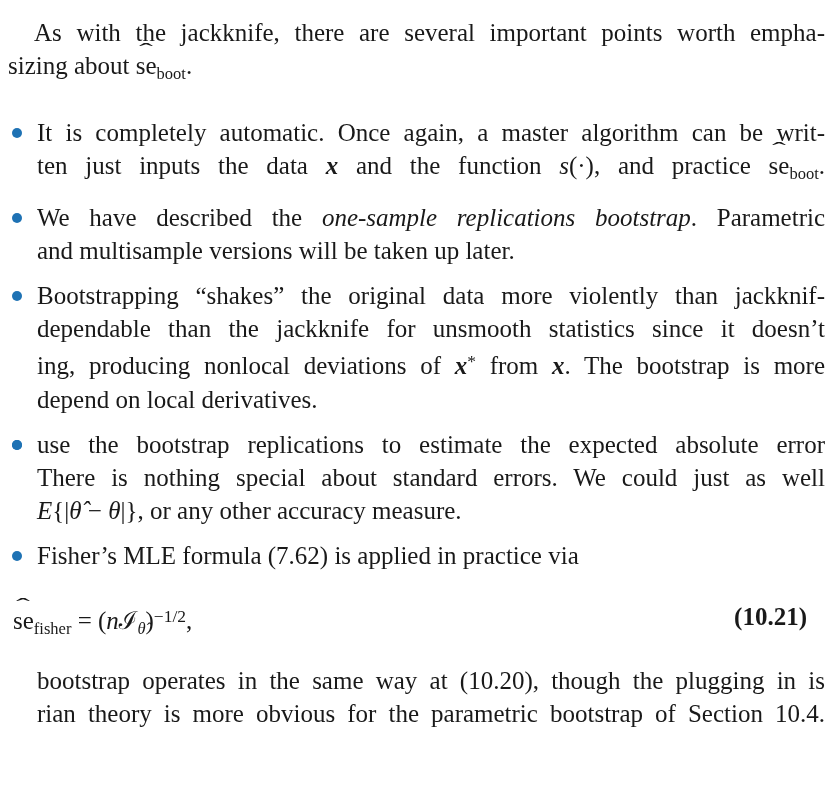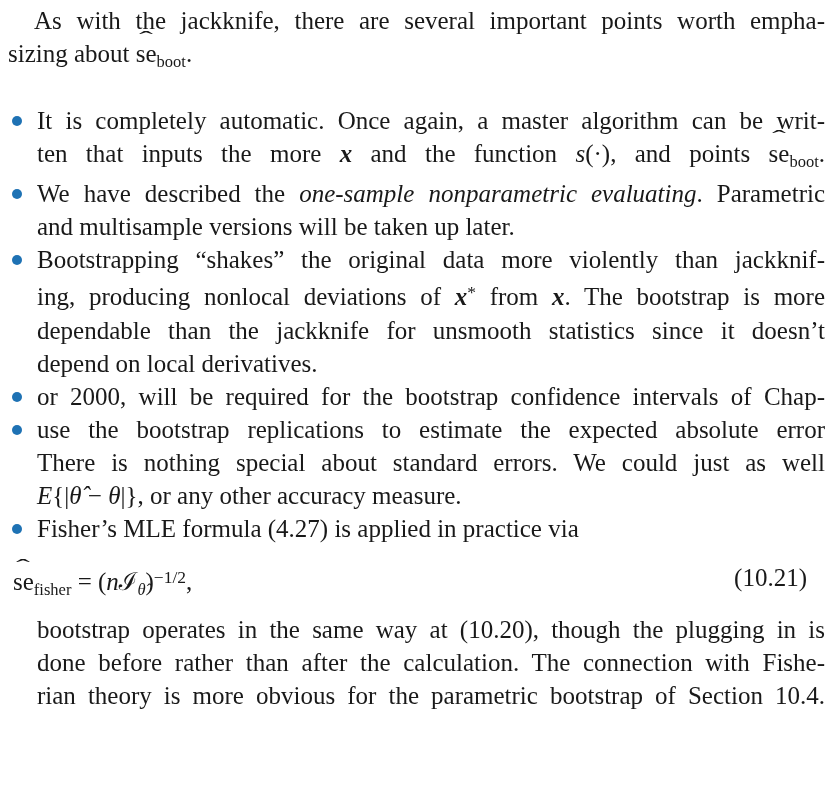--- a/index.html
+++ b/index.html
@@ -9,21 +9,21 @@
     --dagger-color:#3579bd;
   }
   html,body{margin:0;padding:0;}
   body{
     width:834px;height:802px;overflow:hidden;
     background:var(--bg);color:var(--fg);
     font-family:"Liberation Serif","DejaVu Serif",serif;
     font-size:25px;
   }
   .page{padding:4px 9px 0 8px;}
-  .block{position:relative;}
+  .block{position:relative;margin-top:12px;}
   .block.para{margin-bottom:26px;}
   .block.bullet{padding-left:29px;}
   .block.cont{padding-left:29px;}
   .line{
     line-height:33px;
     text-align:justify;
     text-align-last:justify;
     white-space:normal;
   }
   .line.left{text-align:right;text-align-last:left;}
@@ -43,63 +43,61 @@
   .s-hat{position:relative;display:inline-block;}
   .s-hat::before{
     content:"\02C6";
     position:absolute;left:50%;top:-0.42em;
     transform:translateX(-50%) scaleX(2.1);
     font-size:0.8em;line-height:1;font-style:normal;
   }
   
   .block.equation{height:68px;}
   .eq-body{position:absolute;left:5px;right:0;top:16px;text-align:left;line-height:33px;}
-  .eq-number{position:absolute;right:18px;top:16px;line-height:33px;}
+  .eq-number{position:absolute;right:18px;top:16px;line-height:33px;font-weight:bold;}
 </style>
 </head>
 <body>
 
 <div class="page">
     <div class="block para">
       <div class="line indent"><span>As with the jackknife, there are several important points worth empha-</span></div>
       <div class="line left"><span>sizing about </span><span class="s-hat">se</span><span class="s-sub">boot</span><span>.</span></div>
     </div>
     <div class="block bullet">
       <span class="dot"></span>
       <div class="line"><span>It is completely automatic. Once again, a master algorithm can be writ-</span></div>
-      <div class="line"><span>ten that inputs the more </span><span class="s-bi">x</span><span> and the function </span><span class="s-i">s</span><span>(·), and points </span><span class="s-hat">se</span><span class="s-sub">boot</span><span>.</span></div>
+      <div class="line"><span>ten just inputs the data </span><span class="s-bi">x</span><span> and the function </span><span class="s-i">s</span><span>(·), and practice </span><span class="s-hat">se</span><span class="s-sub">boot</span><span>.</span></div>
     </div>
     <div class="block bullet">
       <span class="dot"></span>
-      <div class="line"><span>We have described the </span><span class="s-i">one-sample nonparametric evaluating</span><span>. Parametric</span></div>
+      <div class="line"><span>We have described the </span><span class="s-i">one-sample replications bootstrap</span><span>. Parametric</span></div>
       <div class="line left"><span>and multisample versions will be taken up later.</span></div>
     </div>
     <div class="block bullet">
       <span class="dot"></span>
       <div class="line"><span>Bootstrapping “shakes” the original data more violently than jackknif-</span></div>
+      <div class="line"><span>dependable than the jackknife for unsmooth statistics since it doesn’t</span></div>
       <div class="line"><span>ing, producing nonlocal deviations of </span><span class="s-bi">x</span><span class="s-sup">*</span><span> from </span><span class="s-bi">x</span><span>. The bootstrap is more</span></div>
-      <div class="line"><span>dependable than the jackknife for unsmooth statistics since it doesn’t</span></div>
       <div class="line left"><span>depend on local derivatives.</span></div>
     </div>
     <div class="block bullet">
       <span class="dot"></span>
-      <div class="line"><span>or 2000, will be required for the bootstrap confidence intervals of Chap-</span></div>
     </div>
     <div class="block bullet">
       <span class="dot"></span>
       <div class="line"><span>use the bootstrap replications to estimate the expected absolute error</span></div>
       <div class="line"><span>There is nothing special about standard errors. We could just as well</span></div>
       <div class="line left"><span class="s-i">E</span><span>{|</span><span class="s-i">θ̂</span><span> − </span><span class="s-i">θ</span><span>|}, or any other accuracy measure.</span></div>
     </div>
     <div class="block bullet">
       <span class="dot"></span>
-      <div class="line left"><span>Fisher’s MLE formula (4.27) is applied in practice via</span></div>
+      <div class="line left"><span>Fisher’s MLE formula (7.62) is applied in practice via</span></div>
     </div>
     <div class="block equation">
       <span class="eq-body"><span class="s-hat">se</span><span class="s-sub">fisher</span><span> = (</span><span class="s-i">n</span><span class="s-script">ℐ</span><span class="s-sub s-i">θ̂</span><span>)</span><span class="s-sup">−1/2</span><span>,</span></span>
       <span class="eq-number">(10.21)</span>
     </div>
     <div class="block cont">
       <div class="line"><span>bootstrap operates in the same way at (10.20), though the plugging in is</span></div>
-      <div class="line"><span>done before rather than after the calculation. The connection with Fishe-</span></div>
       <div class="line"><span>rian theory is more obvious for the parametric bootstrap of Section 10.4.</span></div>
     </div>
   </div>
 
 </body></html>

